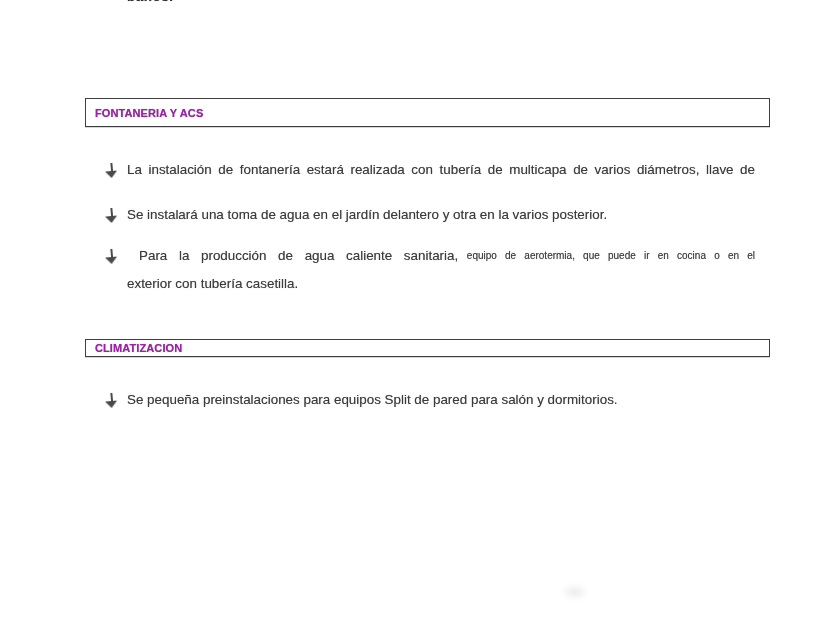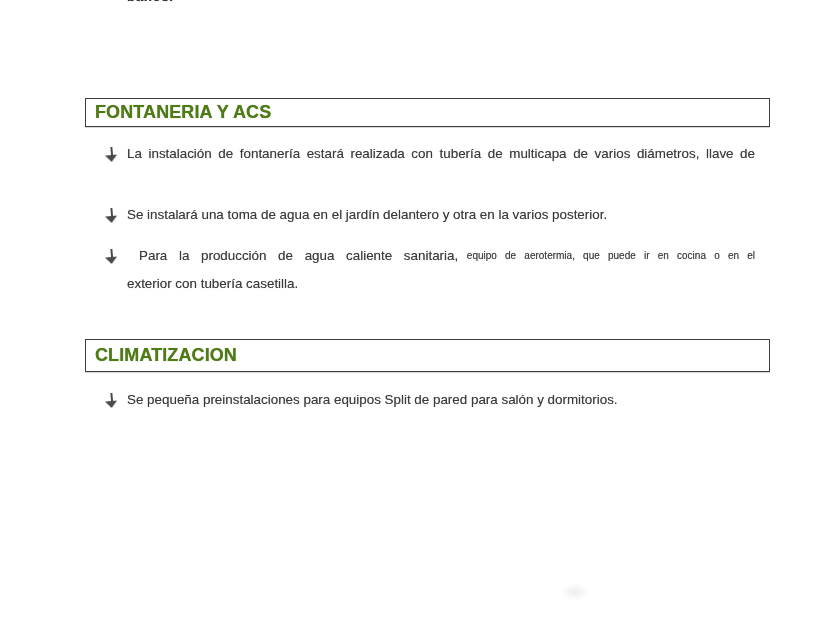--- a/index.html
+++ b/index.html
@@ -73,31 +73,31 @@
     position: absolute;
     left: 85px;
     width: 685px;
     border: 1.6px solid #3e3e3e;
     background: #ffffff;
     display: flex;
     align-items: center;
     box-shadow: 0 0.5px 0 rgba(60,60,60,0.4);
   }
   .section-title {
-    font-size: 18px;
+    font-size: 11px;
     font-weight: 700;
-    color: #4d7c0f;
+    color: #a21caf;
     padding-left: 9px;
     letter-spacing: 0.1px;
     text-shadow: 0 0 0.8px rgba(45,45,45,0.6);
   }
   .box-fontaneria { top: 98px; height: 29px; }
-  .box-climatizacion { top: 339px; height: 33px; }
+  .box-climatizacion { top: 339px; height: 18px; }
   .row-intro { top: 30px; }
-  .row-font-1 { top: 144px; }
+  .row-font-1 { top: 160px; }
   .row-font-2 { top: 205px; }
   .row-font-3 { top: 246px; }
   .row-clima-1 { top: 390px; }
   
   .smudge {
     position: absolute;
     left: 560px;
     top: 583px;
     width: 30px;
     height: 18px;

